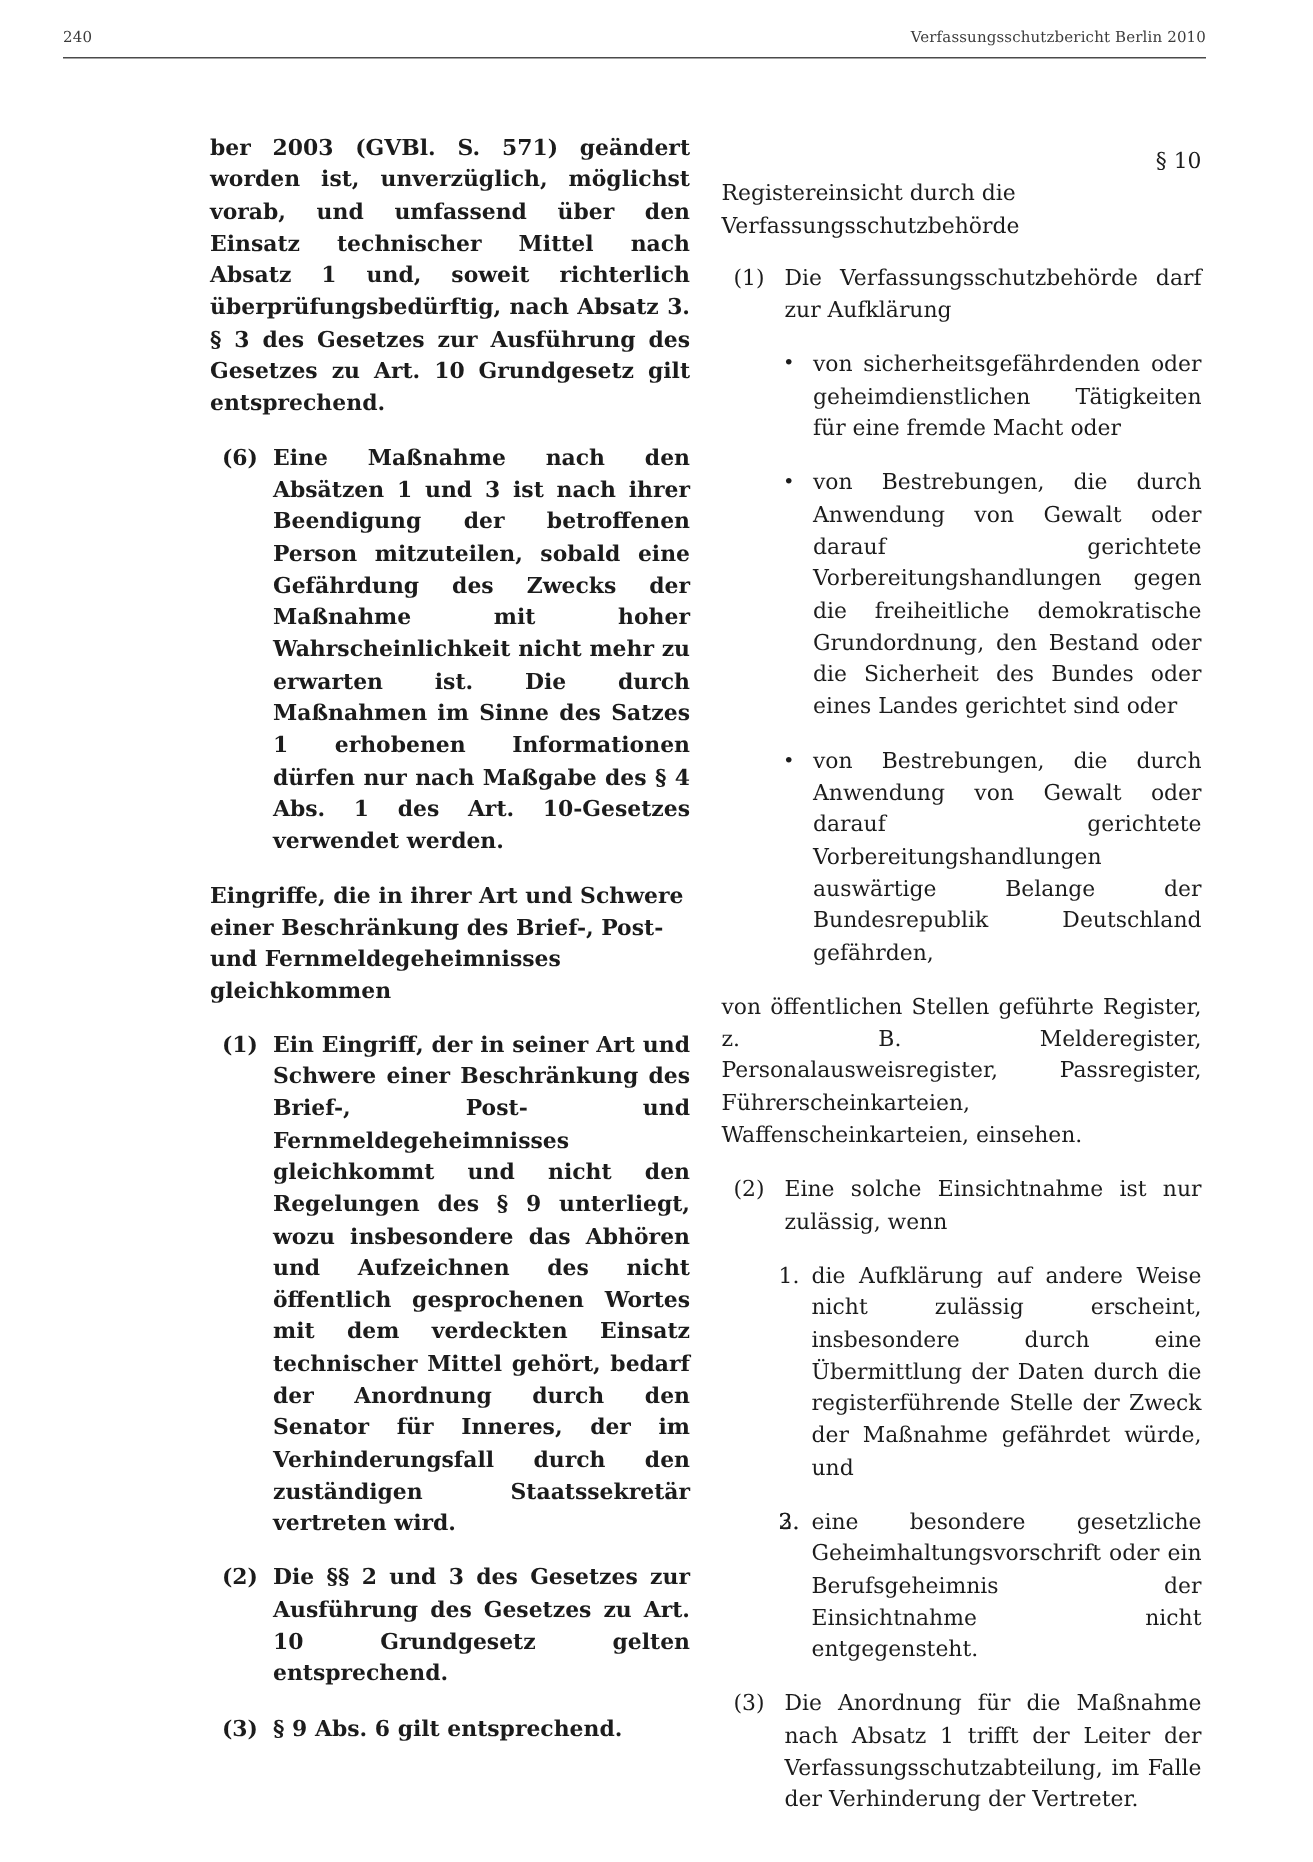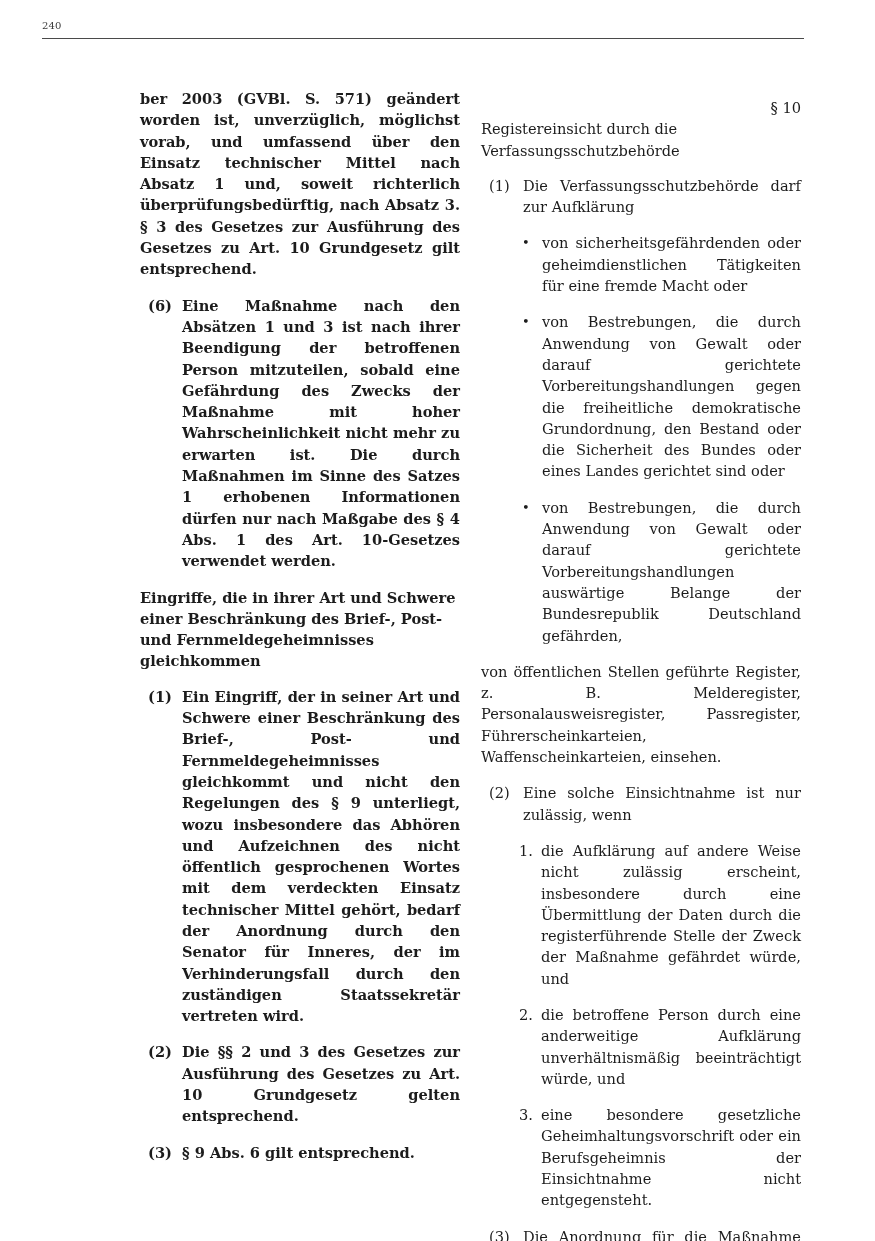--- a/index.html
+++ b/index.html
@@ -134,20 +134,21 @@
     text-align: justify;
   }
 
   .last { margin-bottom: 0; }
 </style>
 </head>
 <body>
 
 <div class="page-header">
   <span class="folio">240</span>
+  <span class="running-title">Verfassungsschutzbericht Berlin 2010</span>
 </div>
 
 <div class="page-body">
 
   <div class="column column-left">
 
     <p class="para">ber 2003 (GVBl. S. 571) geändert worden ist, unverzüglich, möglichst vorab, und umfassend über den Einsatz technischer Mittel nach Absatz 1 und, soweit richterlich überprüfungsbedürftig, nach Absatz 3. § 3 des Gesetzes zur Ausführung des Gesetzes zu Art. 10 Grundgesetz gilt entsprechend.</p>
 
     <div class="clause">
       <span class="clause-label">(6)</span>
@@ -200,21 +201,20 @@
       <span class="clause-text">Eine solche Einsichtnahme ist nur zulässig, wenn</span>
     </div>
 
     <ol class="num-list">
       <li>
         <span class="num-marker">1.</span>
         <span class="num-text">die Aufklärung auf andere Weise nicht zulässig erscheint, insbesondere durch eine Übermittlung der Daten durch die registerführende Stelle der Zweck der Maßnahme gefährdet würde, und</span>
       </li>
       <li>
         <span class="num-marker">2.</span>
-        <span class="num-text">die betroffene Person durch eine anderweitige Aufklärung unverhältnismäßig beeinträchtigt würde, und</span>
       </li>
       <li>
         <span class="num-marker">3.</span>
         <span class="num-text">eine besondere gesetzliche Geheimhaltungsvorschrift oder ein Berufsgeheimnis der Einsichtnahme nicht entgegensteht.</span>
       </li>
     </ol>
 
     <div class="clause last">
       <span class="clause-label">(3)</span>
       <span class="clause-text">Die Anordnung für die Maßnahme nach Absatz 1 trifft der Leiter der Verfassungsschutzabteilung, im Falle der Verhinderung der Vertreter.</span>

